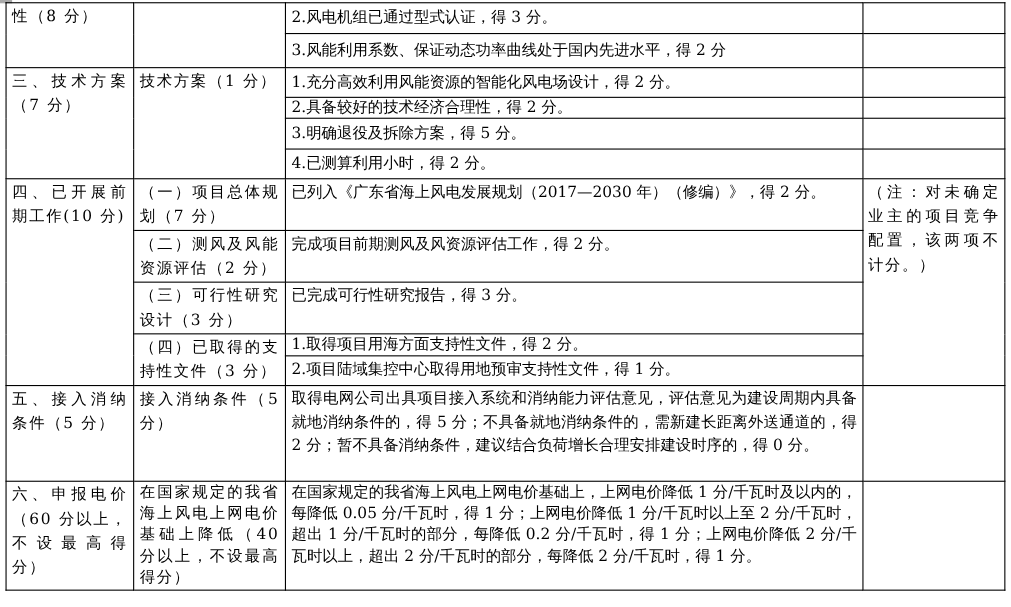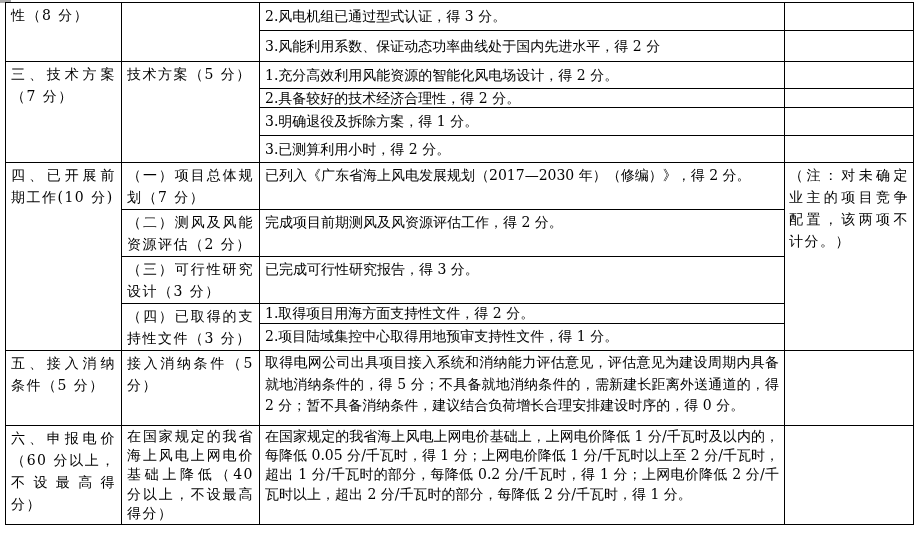--- a/index.html
+++ b/index.html
@@ -62,34 +62,34 @@
       <td class="c3 sm">2.风电机组已通过型式认证，得 3 分。</td>
       <td class="c4"></td>
     </tr>
     <tr style="height:31px">
       <td class="c3 sm">3.风能利用系数、保证动态功率曲线处于国内先进水平，得 2 分</td>
       <td class="c4"></td>
     </tr>
 
     <tr style="height:27px">
       <td class="c1" rowspan="4">三、技术方案（7 分）</td>
-      <td class="c2" rowspan="4">技术方案（5 分）</td>
+      <td class="c2" rowspan="4">技术方案（1 分）</td>
       <td class="c3 sm">1.充分高效利用风能资源的智能化风电场设计，得 2 分。</td>
       <td class="c4"></td>
     </tr>
     <tr style="height:19px">
       <td class="c3 sm">2.具备较好的技术经济合理性，得 2 分。</td>
       <td class="c4"></td>
     </tr>
     <tr style="height:28px">
-      <td class="c3 sm">3.明确退役及拆除方案，得 1 分。</td>
+      <td class="c3 sm">3.明确退役及拆除方案，得 5 分。</td>
       <td class="c4"></td>
     </tr>
     <tr style="height:27px">
-      <td class="c3 sm">3.已测算利用小时，得 2 分。</td>
+      <td class="c3 sm">4.已测算利用小时，得 2 分。</td>
       <td class="c4"></td>
     </tr>
 
     <tr style="height:47px">
       <td class="c1" rowspan="5">四、已开展前期工作(10 分)</td>
       <td class="c2">（一）项目总体规划（7 分）</td>
       <td class="c3">已列入《广东省海上风电发展规划（2017—2030 年）（修编）》，得 2 分。</td>
       <td class="c4" rowspan="5">（注：对未确定业主的项目竞争配置，该两项不计分。）</td>
     </tr>
     <tr style="height:46px">
@@ -101,21 +101,21 @@
       <td class="c3">已完成可行性研究报告，得 3 分。</td>
     </tr>
     <tr style="height:19px">
       <td class="c2" rowspan="2">（四）已取得的支持性文件（3 分）</td>
       <td class="c3 sm">1.取得项目用海方面支持性文件，得 2 分。</td>
     </tr>
     <tr style="height:26px">
       <td class="c3 sm">2.项目陆域集控中心取得用地预审支持性文件，得 1 分。</td>
     </tr>
 
-    <tr style="height:75px">
+    <tr style="height:87px">
       <td class="c1">五、接入消纳条件（5 分）</td>
       <td class="c2">接入消纳条件（5 分）</td>
       <td class="c3 mid22">取得电网公司出具项目接入系统和消纳能力评估意见，评估意见为建设周期内具备就地消纳条件的，得 5 分；不具备就地消纳条件的，需新建长距离外送通道的，得 2 分；暂不具备消纳条件，建议结合负荷增长合理安排建设时序的，得 0 分。</td>
       <td class="c4"></td>
     </tr>
 
     <tr style="height:96px">
       <td class="c1">六、申报电价（60 分以上，不设最高得分）</td>
       <td class="c2 tight">在国家规定的我省海上风电上网电价基础上降低（40 分以上，不设最高得分）</td>
       <td class="c3 tight">在国家规定的我省海上风电上网电价基础上，上网电价降低 1 分/千瓦时及以内的，每降低 0.05 分/千瓦时，得 1 分；上网电价降低 1 分/千瓦时以上至 2 分/千瓦时，超出 1 分/千瓦时的部分，每降低 0.2 分/千瓦时，得 1 分；上网电价降低 2 分/千瓦时以上，超出 2 分/千瓦时的部分，每降低 2 分/千瓦时，得 1 分。</td>

